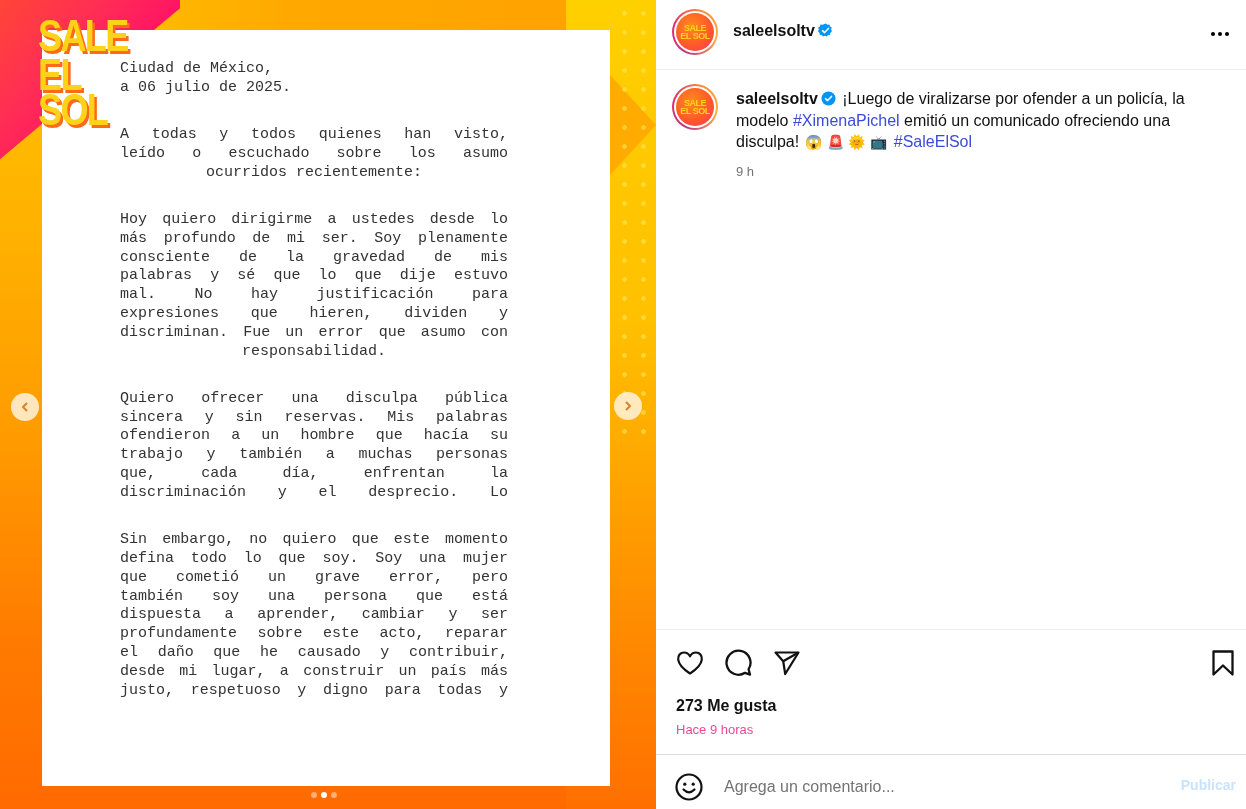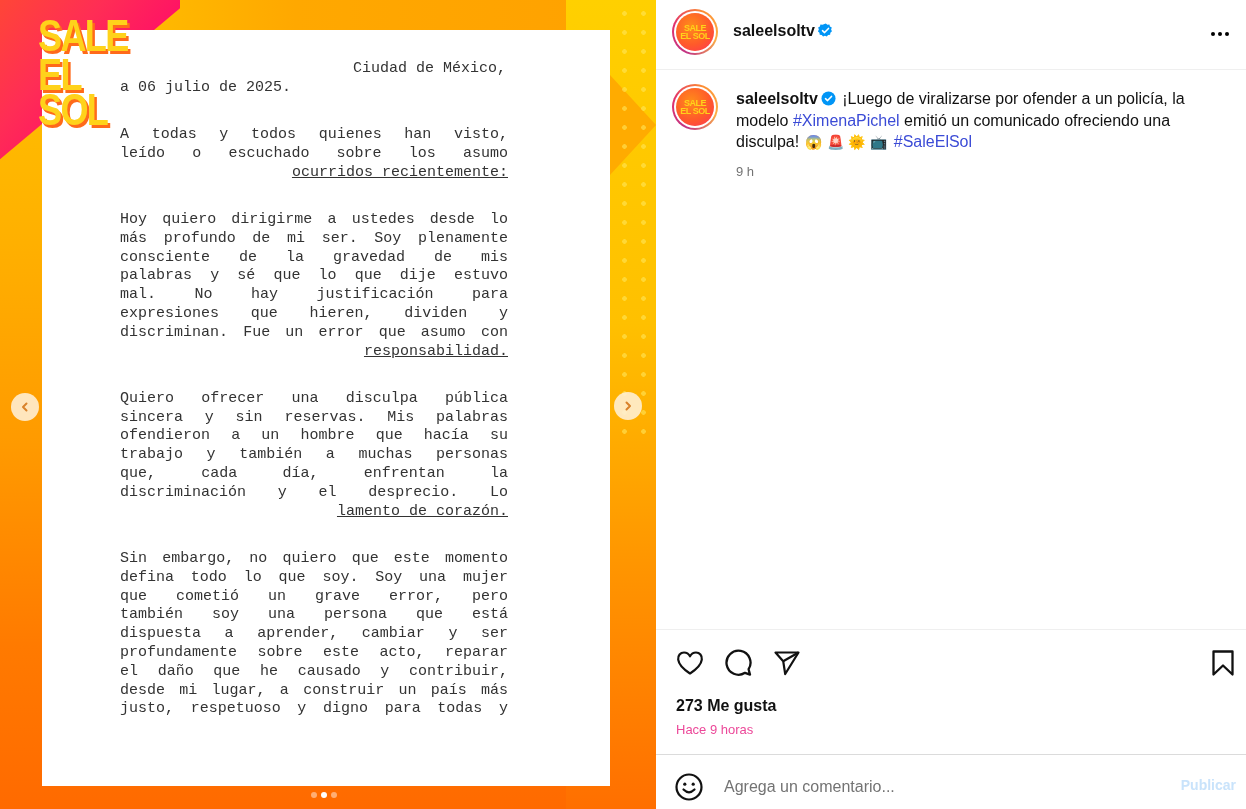--- a/index.html
+++ b/index.html
@@ -45,24 +45,24 @@
     .logo .l2 { display: block; font-size: 44px; margin-top: 4px; }
 
     .paper {
       position: absolute; left: 42px; top: 30px; width: 568px; height: 756px; background: #ffffff;
     }
     .doc {
       position: absolute; left: 78px; top: 30px; width: 388px;
       font-family: "Liberation Mono", monospace; font-size: 15px; color: #333; line-height: 18.8px;
     }
     .doc .title { text-align: center; font-weight: 700; color: #111; margin-left: 40px; margin-bottom: 28px; }
-    .doc .city { text-align: right; padding-right: 2px; }
+    .doc .city { text-align: left; padding-right: 2px; }
     .doc .gap { height: 28.5px; }
     .doc .ln { text-align: justify; text-align-last: justify; white-space: nowrap; display: flex; justify-content: space-between; }
-    .doc .ln.last { justify-content: flex-end; gap: 9px; text-decoration: underline; }
+    .doc .ln.last { justify-content: center; gap: 9px; }
     .doc .ln span { white-space: pre; }
 
     .nav-btn {
       position: absolute; width: 28px; height: 28px; border-radius: 50%;
       background: rgba(255, 240, 215, 0.88); display: flex; align-items: center; justify-content: center;
       cursor: pointer;
     }
     .nav-btn svg { width: 12px; height: 12px; }
     .nav-prev { left: 11px; top: 393px; }
     .nav-next { left: 614px; top: 392px; }
@@ -265,23 +265,20 @@
               <span>enfrentan</span>
               <span>la</span>
             </div>
             <div class="ln">
               <span>discriminación</span>
               <span>y</span>
               <span>el</span>
               <span>desprecio.</span>
               <span>Lo</span>
             </div>
-            <div class="ln last">
-              <span>lamento de corazón.</span>
-            </div>
           </div>
           <div class="gap"></div>
           <div>
             <div class="ln">
               <span>Sin</span>
               <span>embargo,</span>
               <span>no</span>
               <span>quiero</span>
               <span>que</span>
               <span>este</span>

